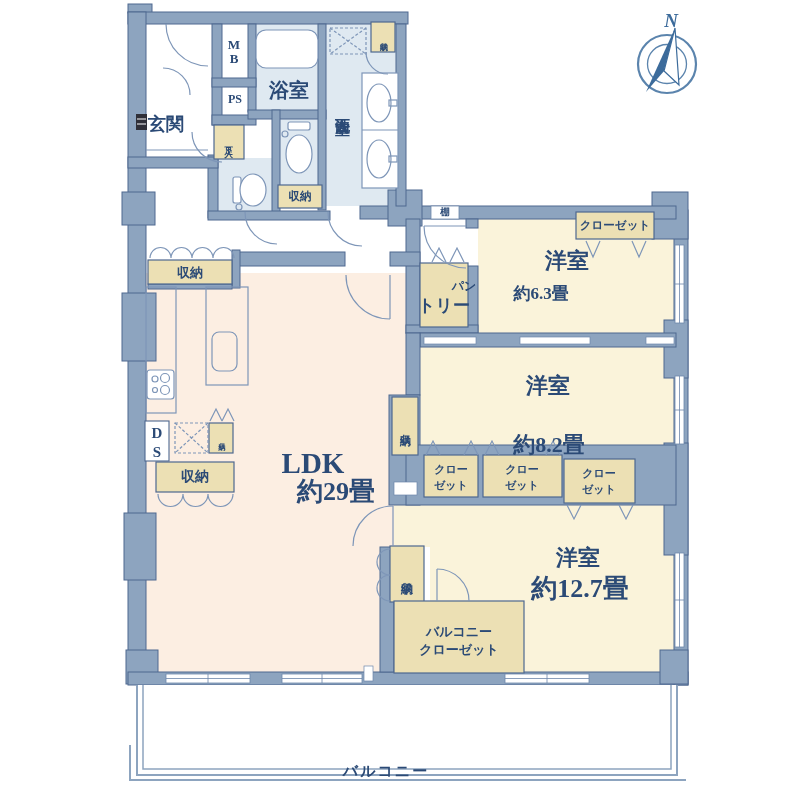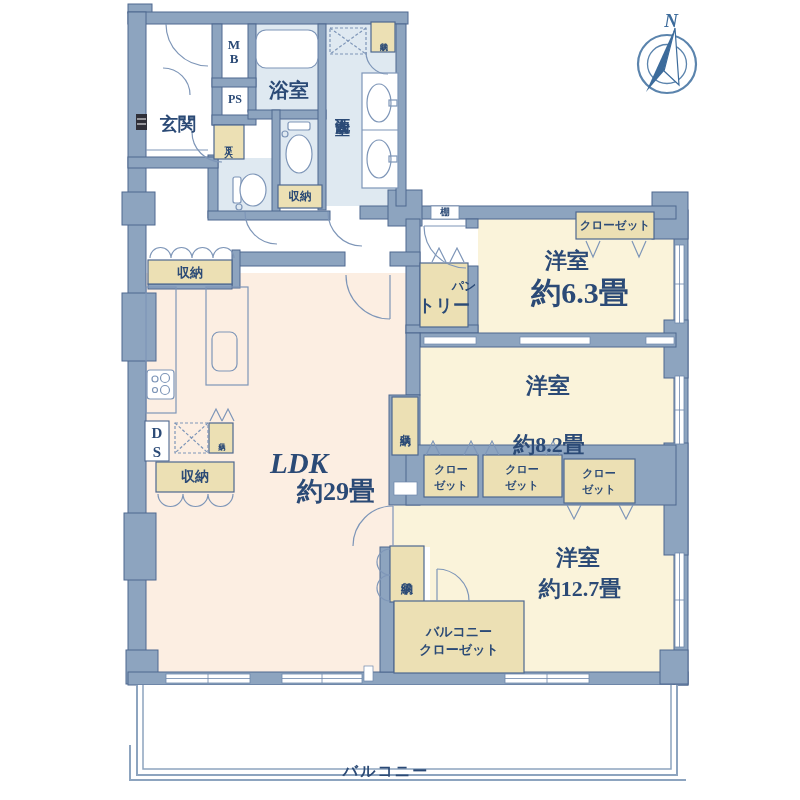--- a/index.html
+++ b/index.html
@@ -205,50 +205,50 @@
   </g>
 
   <g>
     <circle cx="667" cy="64" r="29" fill="none" stroke="#5b84ad" stroke-width="2.2"></circle>
     <circle cx="667" cy="64" r="19.5" fill="none" stroke="#5b84ad" stroke-width="1.3"></circle>
     <polygon points="675,28 646,92 664,71" fill="#3c6b9b"></polygon>
     <polygon points="675,28 664,71 679,85" fill="#fff" stroke="#3c6b9b" stroke-width="1.2"></polygon>
   </g>
 </svg>
 
-<div class="lb" style="left:178px;top:124px;font-size:18px;">玄関</div>
+<div class="lb" style="left:166px;top:124px;font-size:18px;">玄関</div>
 <div class="lb" style="left:234px;top:44px;font-size:13px;">M</div>
 <div class="lb" style="left:234px;top:58px;font-size:13px;">B</div>
 <div class="lb" style="left:235px;top:99px;font-size:12px;">PS</div>
 <div class="lb v" style="left:229px;top:141px;font-size:8.5px;">下足入</div>
 <div class="lb" style="left:289px;top:90px;font-size:20px;">浴室</div>
 <div class="lb v" style="left:342px;top:108px;font-size:15px;">洗面室</div>
 <div class="lb v" style="left:383px;top:37px;font-size:8px;">収納</div>
 <div class="lb" style="left:300px;top:197px;font-size:11.5px;">収納</div>
 <div class="lb" style="left:445px;top:213px;font-size:9.5px;">棚</div>
 <div class="lb" style="left:446px;top:286px;font-size:12px;margin-left:18px;">パン</div>
 <div class="lb" style="left:444px;top:305px;font-size:17px;">トリー</div>
 <div class="lb" style="left:615px;top:226px;font-size:11.5px;">クローゼット</div>
 <div class="lb" style="left:567px;top:261px;font-size:22px;">洋室</div>
-<div class="lb" style="left:580px;top:293px;font-size:30px;">約6.3畳</div>
+<div class="lb" style="left:541px;top:293px;font-size:17px;">約6.3畳</div>
 <div class="lb" style="left:548px;top:386px;font-size:22px;">洋室</div>
 <div class="lb" style="left:549px;top:416px;font-size:22px;margin-top:29px;">約8.2畳</div>
 <div class="lb v" style="left:405px;top:426px;font-size:11px;">収納</div>
 <div class="lb" style="left:451px;top:469px;font-size:11px;">クロー</div>
 <div class="lb" style="left:451px;top:485px;font-size:11px;">ゼット</div>
 <div class="lb" style="left:522px;top:469px;font-size:11px;">クロー</div>
 <div class="lb" style="left:522px;top:485px;font-size:11px;">ゼット</div>
 <div class="lb" style="left:599px;top:473px;font-size:11px;">クロー</div>
 <div class="lb" style="left:599px;top:489px;font-size:11px;">ゼット</div>
 <div class="lb" style="left:578px;top:558px;font-size:22px;">洋室</div>
-<div class="lb" style="left:580px;top:589px;font-size:22px;">約12.7畳</div>
+<div class="lb" style="left:580px;top:589px;font-size:26px;">約12.7畳</div>
 <div class="lb v" style="left:407px;top:573px;font-size:12px;">収納</div>
 <div class="lb" style="left:459px;top:631px;font-size:13px;">バルコニー</div>
 <div class="lb" style="left:459px;top:649px;font-size:13px;">クローゼット</div>
-<div class="lb" style="left:299px;top:463px;font-size:29px;font-style:italic;">LDK</div>
+<div class="lb" style="left:313px;top:463px;font-size:29px;">LDK</div>
 <div class="lb" style="left:299px;top:492px;font-size:26px;margin-left:37px;">約29畳</div>
 <div class="lb" style="left:190px;top:272px;font-size:13px;">収納</div>
 <div class="lb" style="left:195px;top:477px;font-size:14px;">収納</div>
 <div class="lb v" style="left:221px;top:438px;font-size:7px;">収納</div>
 <div class="lb" style="left:157px;top:433px;font-size:15px;">D</div>
 <div class="lb" style="left:157px;top:452px;font-size:15px;">S</div>
 <div class="lb" style="left:386px;top:771px;font-size:15px;letter-spacing:2px;">バルコニー</div>
 <div class="lb it" style="left:671px;top:20px;font-size:19px;">N</div>
 
 </div>

